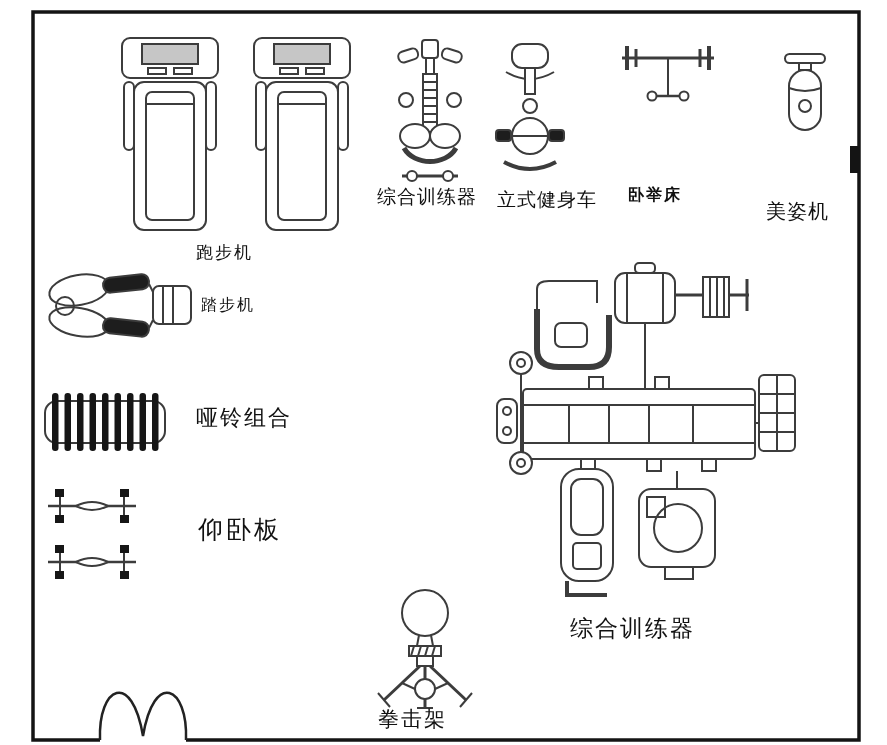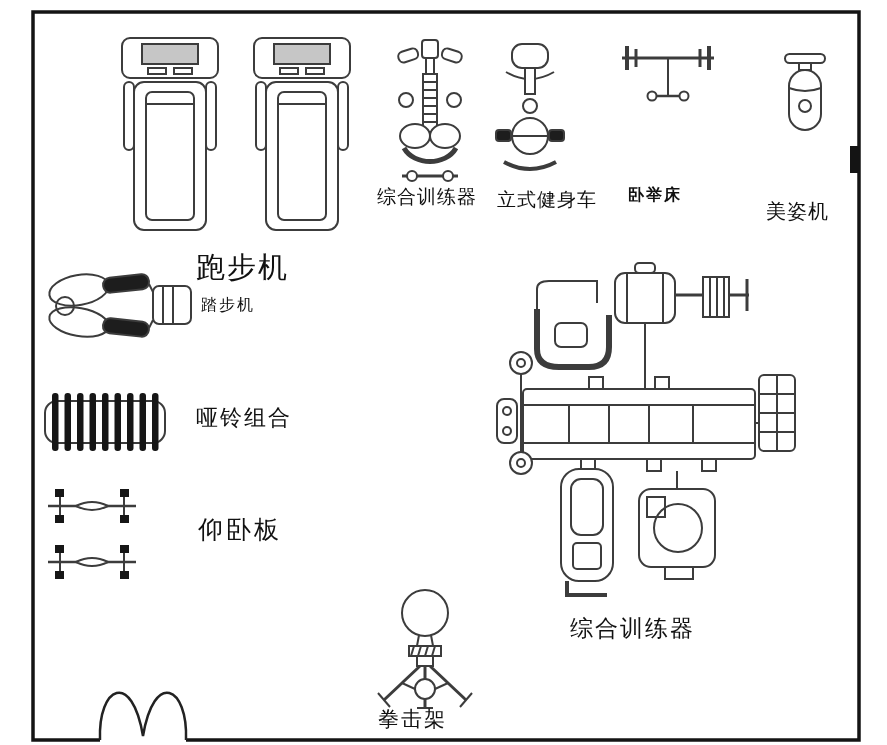--- a/index.html
+++ b/index.html
@@ -11,21 +11,21 @@
     overflow:hidden;
   }
   .plan svg{position:absolute;left:0;top:0;}
   .label{
     position:absolute;
     color:#111;
     white-space:nowrap;
     letter-spacing:2px;
     line-height:1.1;
   }
-  .lb-treadmill{left:196px;top:252px;font-size:29px;}
+  .lb-treadmill{left:196px;top:244px;font-size:17px;}
   .lb-stepper{left:201px;top:296px;font-size:16px;}
   .lb-recumbent{left:377px;top:187px;font-size:19px;letter-spacing:1px;}
   .lb-upright{left:497px;top:190px;font-size:19px;letter-spacing:1px;}
   .lb-bench{left:628px;top:186px;font-size:16px;font-weight:bold;}
   .lb-beauty{left:766px;top:200px;font-size:20px;letter-spacing:1px;}
   .lb-dumbbell{left:196px;top:406px;font-size:22px;}
   .lb-situp{left:198px;top:518px;font-size:25px;letter-spacing:3px;font-family:Liberation Mono, monospace;}
   .lb-multi{left:570px;top:616px;font-size:23px;}
   .lb-boxing{left:378px;top:708px;font-size:21px;text-align:center;}
 </style>

